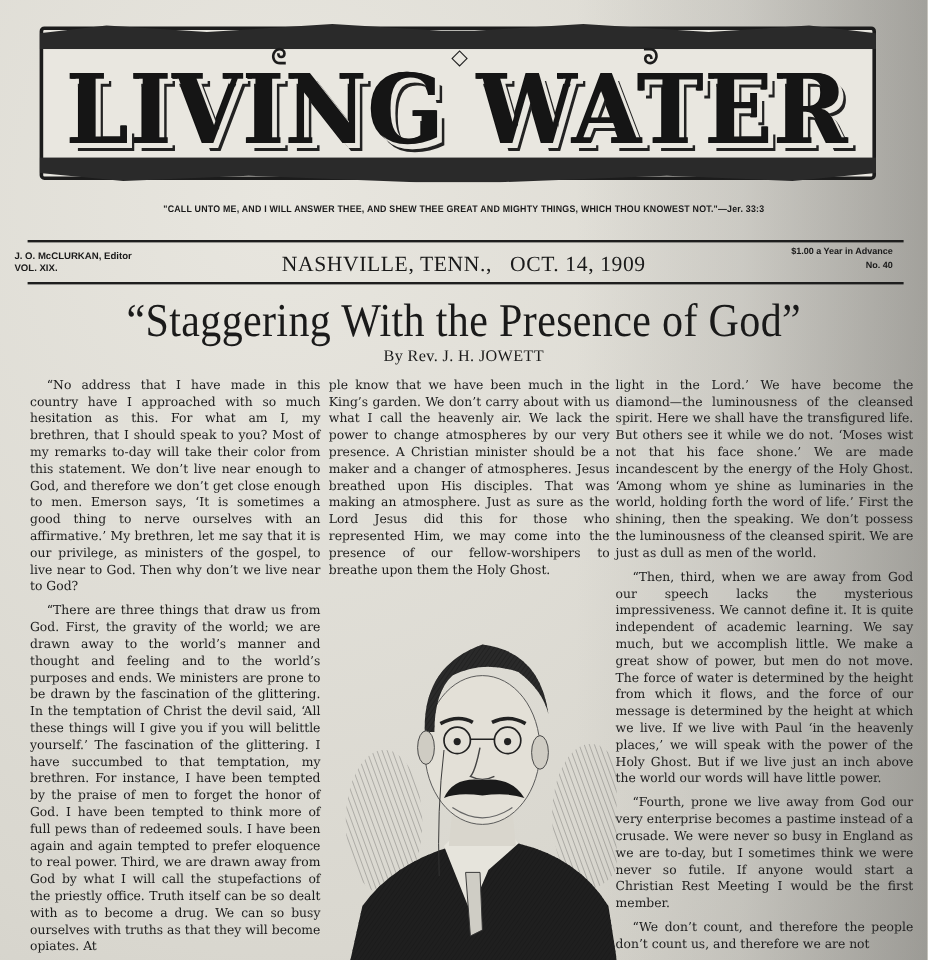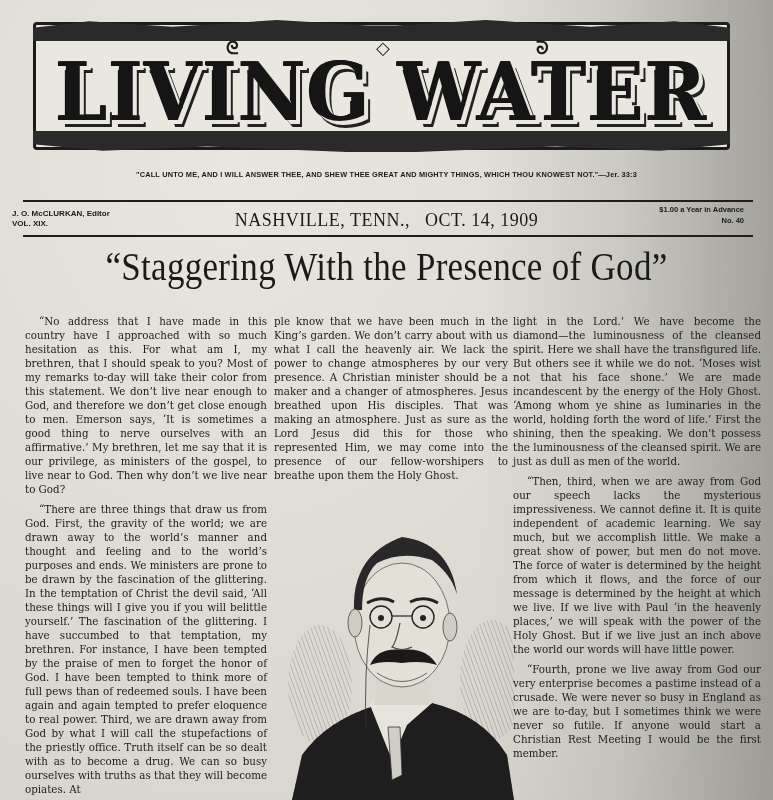--- a/index.html
+++ b/index.html
@@ -126,20 +126,21 @@
     <div>VOL. XIX.</div>
   </div>
   <div class="dateline-center" style="white-space:pre;">NASHVILLE, TENN.,   OCT. 14, 1909</div>
   <div class="dateline-right">
     <div>$1.00 a Year in Advance</div>
     <div>No. 40</div>
   </div>
   <div class="rule bottom"></div>
 
   <h1 class="headline" style="font-weight:normal;">“Staggering With the Presence of God”</h1>
+  <div class="byline">By Rev. J. H. JOWETT</div>
 
   <div class="col col-left">
     <p>“No address that I have made in this country have I approached with so much hesitation as this. For what am I, my brethren, that I should speak to you? Most of my remarks to-day will take their color from this statement. We don’t live near enough to God, and therefore we don’t get close enough to men. Emerson says, ‘It is sometimes a good thing to nerve ourselves with an affirmative.’ My brethren, let me say that it is our privilege, as ministers of the gospel, to live near to God. Then why don’t we live near to God?</p>
     <p>“There are three things that draw us from God. First, the gravity of the world; we are drawn away to the world’s manner and thought and feeling and to the world’s purposes and ends. We ministers are prone to be drawn by the fascination of the glittering. In the temptation of Christ the devil said, ‘All these things will I give you if you will belittle yourself.’ The fascination of the glittering. I have succumbed to that temptation, my brethren. For instance, I have been tempted by the praise of men to forget the honor of God. I have been tempted to think more of full pews than of redeemed souls. I have been again and again tempted to prefer eloquence to real power. Third, we are drawn away from God by what I will call the stupefactions of the priestly office. Truth itself can be so dealt with as to become a drug. We can so busy ourselves with truths as that they will become opiates. At</p>
   </div>
 
   <div class="col col-mid">
     <p class="noindent">ple know that we have been much in the King’s garden. We don’t carry about with us what I call the heavenly air. We lack the power to change atmospheres by our very presence. A Christian minister should be a maker and a changer of atmospheres. Jesus breathed upon His disciples. That was making an atmosphere. Just as sure as the Lord Jesus did this for those who represented Him, we may come into the presence of our fellow-worshipers to breathe upon them the Holy Ghost.</p>
   </div>
 
@@ -189,15 +190,16 @@
       <path d="M95 158 Q120 175 145 158" stroke="#666" stroke-width="1" fill="none"></path>
 
       <path d="M88 110 Q82 160 84 215" stroke="#333" stroke-width="0.8" fill="none"></path>
     </svg>
   </div>
 
   <div class="col col-right">
     <p class="noindent">light in the Lord.’ We have become the diamond—the luminousness of the cleansed spirit. Here we shall have the transfigured life. But others see it while we do not. ‘Moses wist not that his face shone.’ We are made incandescent by the energy of the Holy Ghost. ‘Among whom ye shine as luminaries in the world, holding forth the word of life.’ First the shining, then the speaking. We don’t possess the luminousness of the cleansed spirit. We are just as dull as men of the world.</p>
     <p>“Then, third, when we are away from God our speech lacks the mysterious impressiveness. We cannot define it. It is quite independent of academic learning. We say much, but we accomplish little. We make a great show of power, but men do not move. The force of water is determined by the height from which it flows, and the force of our message is determined by the height at which we live. If we live with Paul ‘in the heavenly places,’ we will speak with the power of the Holy Ghost. But if we live just an inch above the world our words will have little power.</p>
     <p>“Fourth, prone we live away from God our very enterprise becomes a pastime instead of a crusade. We were never so busy in England as we are to-day, but I sometimes think we were never so futile. If anyone would start a Christian Rest Meeting I would be the first member.</p>
+    <p>“We don’t count, and therefore the people don’t count us, and therefore we are not</p>
   </div>
 
 </div>
 
 </body></html>

